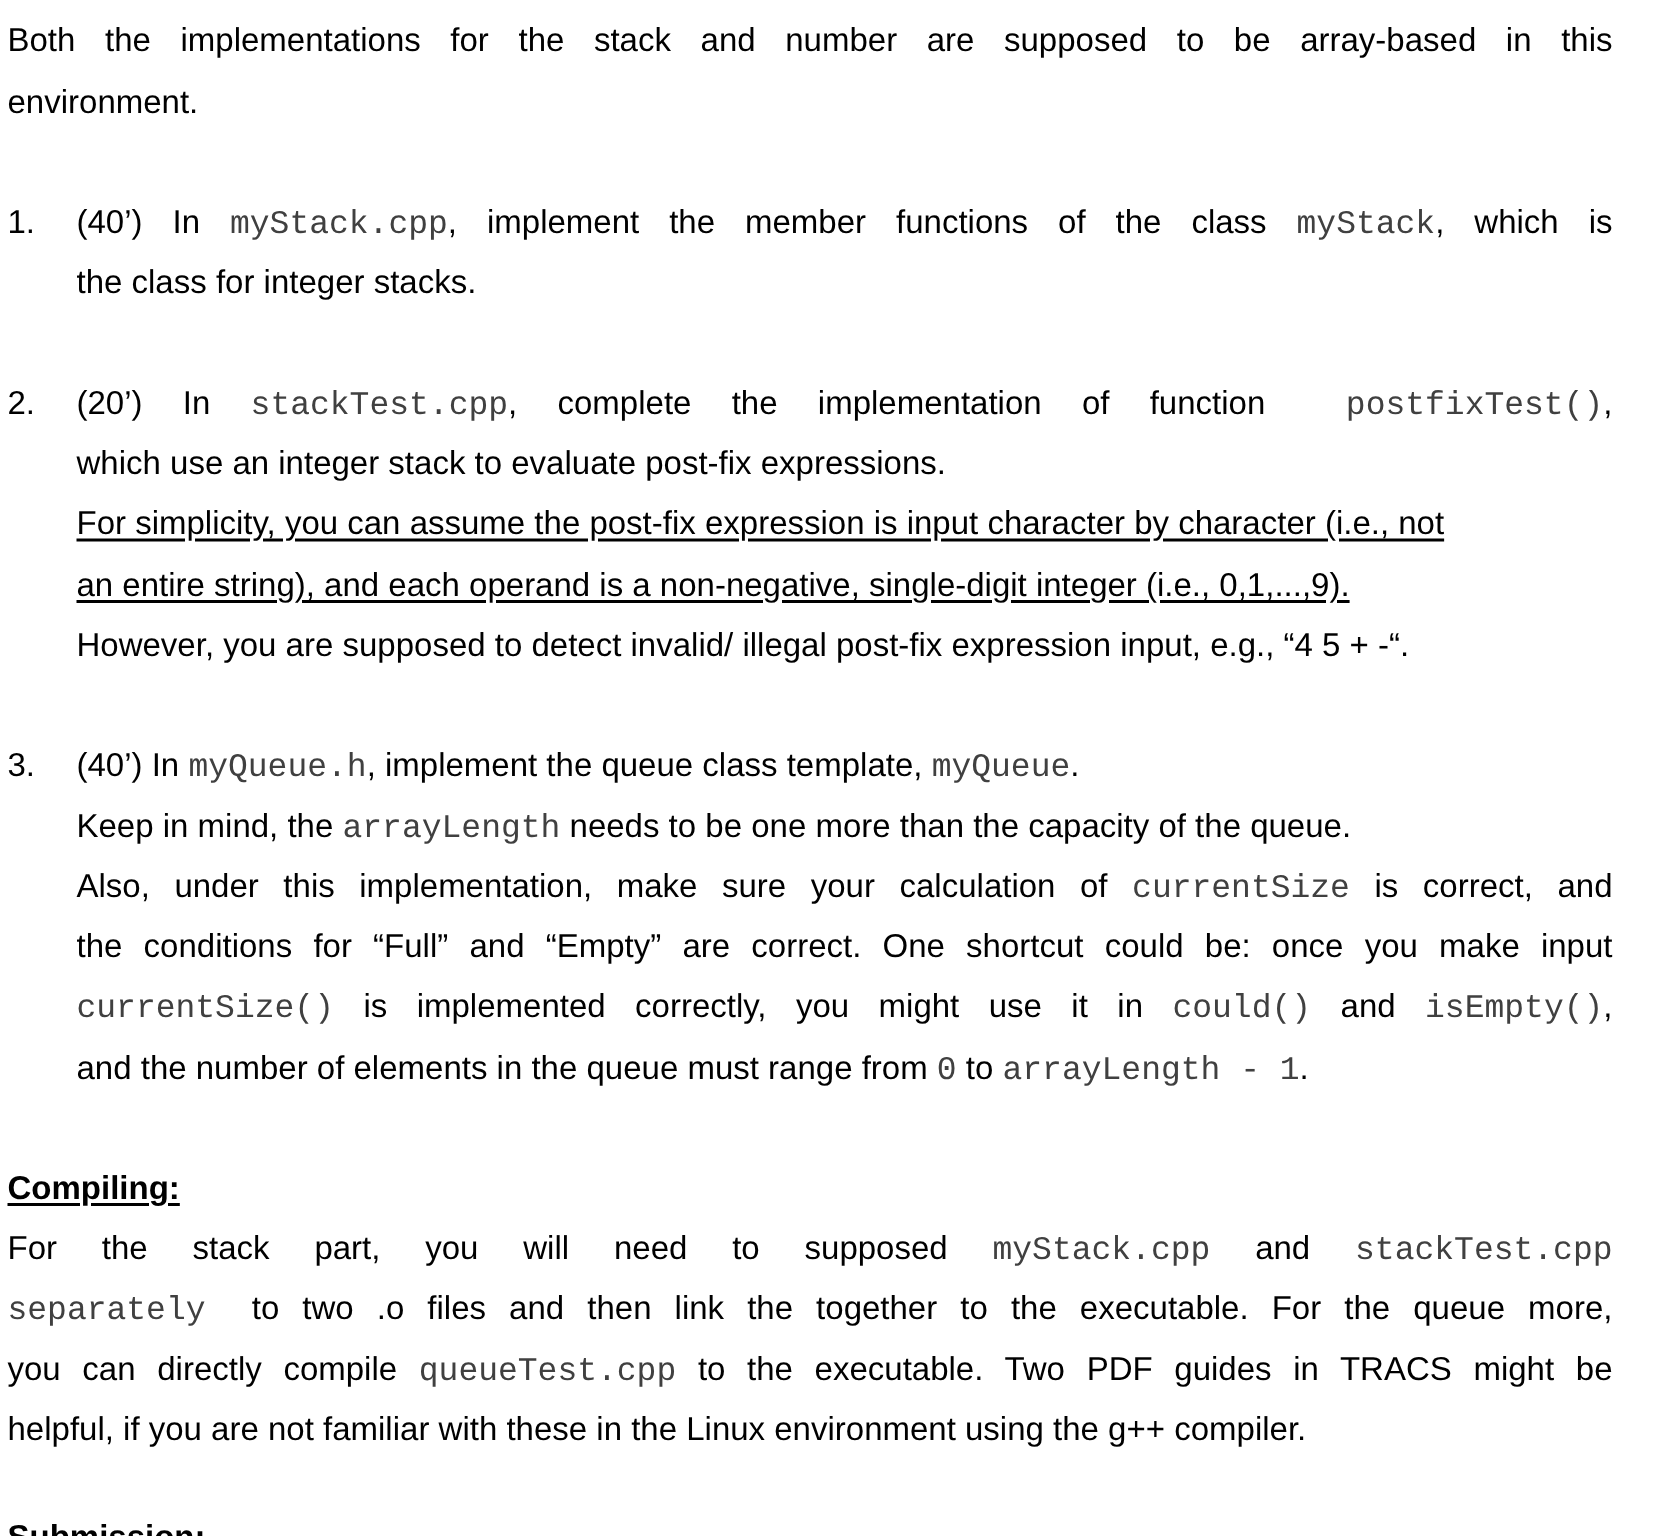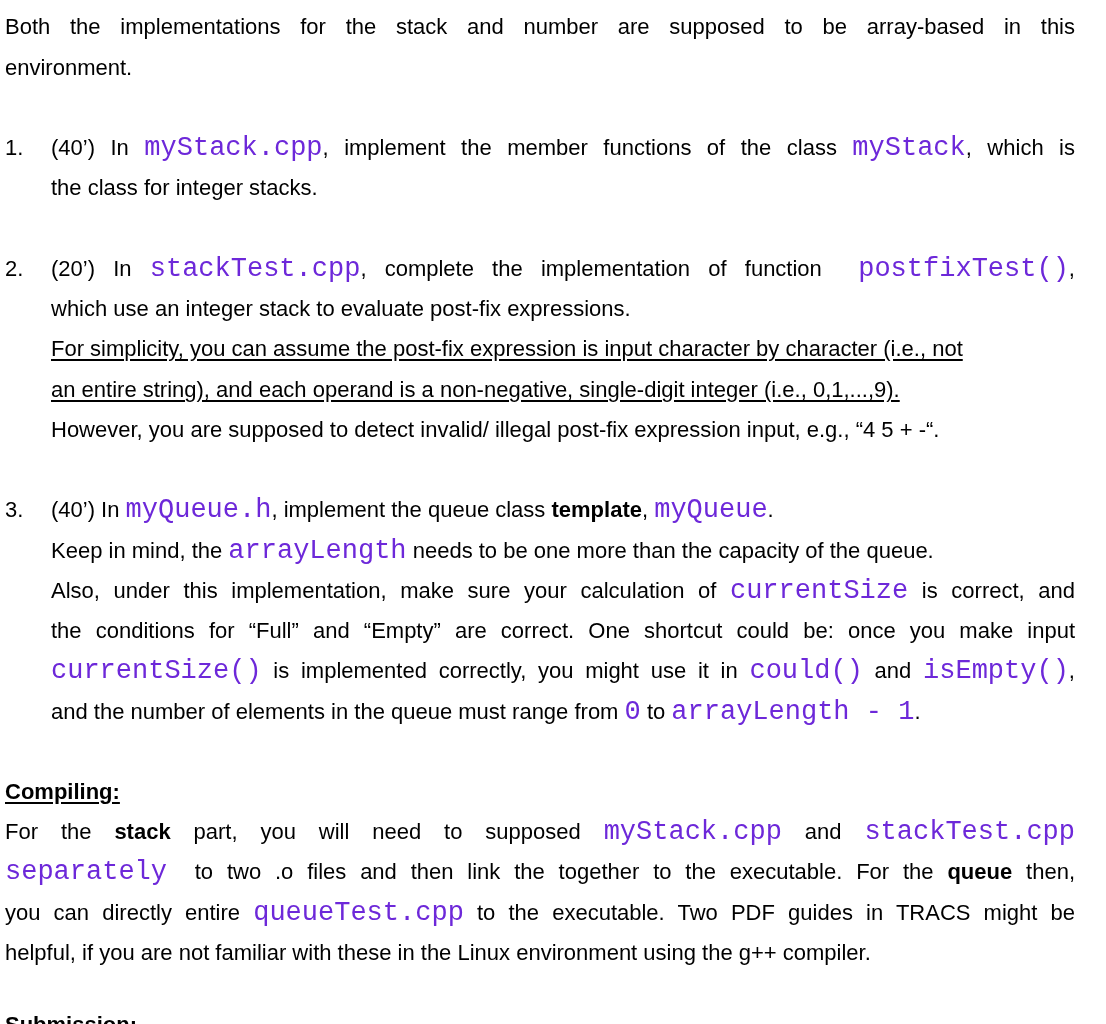--- a/index.html
+++ b/index.html
@@ -7,22 +7,22 @@
     width: 1106px; height: 1024px; overflow: hidden; position: relative;
     font-family: "Liberation Sans", "DejaVu Sans", sans-serif;
     color: #000; font-size: 22px;
   }
   .doc { position: absolute; left: 5px; top: 0; width: 1070px; }
   .line { position: absolute; left: 0; white-space: nowrap; line-height: 26px; height: 30px; }
   .just { width: 1070px; text-align: justify; text-align-last: justify; white-space: normal; }
   .ind { left: 46px; }
   .ind.just { width: 1024px; }
   .num { position: absolute; left: 0; }
-  code, .mono { font-family: "Liberation Mono", "DejaVu Sans Mono", monospace; color: #6d28d9; font-size: 27px; }
-  b { font-weight: bold; }
+  code, .mono { font-family: "Liberation Mono", "DejaVu Sans Mono", monospace; color: #404040; font-size: 22px; }
+  b { font-weight: normal; }
   .u { text-decoration: underline; text-underline-offset: 3px; text-align: right; }
   .heading { font-weight: bold; text-decoration: underline; text-underline-offset: 3px; }
   .partial { position: absolute; left: 0; top: 1012px; height: 12px; overflow: hidden; line-height: 26px; font-weight: bold; }
 </style>
 </head>
 <body>
 
 <div class="doc">
 
   <div class="line just" style="top:14px">
@@ -67,21 +67,21 @@
   </div>
   <div class="line ind" style="top:699px">
     <span>and the number of elements in the queue must range from </span><code>0</code><span> to </span><code>arrayLength - 1</code><span>.</span>
   </div>
 
   <div class="line heading" style="top:779px">Compiling:</div>
   <div class="line just" style="top:819px">
     <span>For the </span><b>stack</b><span> part, you will need to supposed </span><code>myStack.cpp</code><span> and </span><code>stackTest.cpp</code>
   </div>
   <div class="line just" style="top:859px">
-    <code>separately</code>&nbsp;<span> to two .o files and then link the together to the executable. For the </span><b>queue</b><span> then,</span>
+    <code>separately</code>&nbsp;<span> to two .o files and then link the together to the executable. For the </span><b>queue</b><span> more,</span>
   </div>
   <div class="line just" style="top:900px">
-    <span>you can directly entire </span><code>queueTest.cpp</code><span> to the executable. Two PDF guides in TRACS might be</span>
+    <span>you can directly compile </span><code>queueTest.cpp</code><span> to the executable. Two PDF guides in TRACS might be</span>
   </div>
   <div class="line" style="top:940px">helpful, if you are not familiar with these in the Linux environment using the g++ compiler.</div>
 
   <div class="partial">Submission:</div>
 </div>
 
 </body></html>

